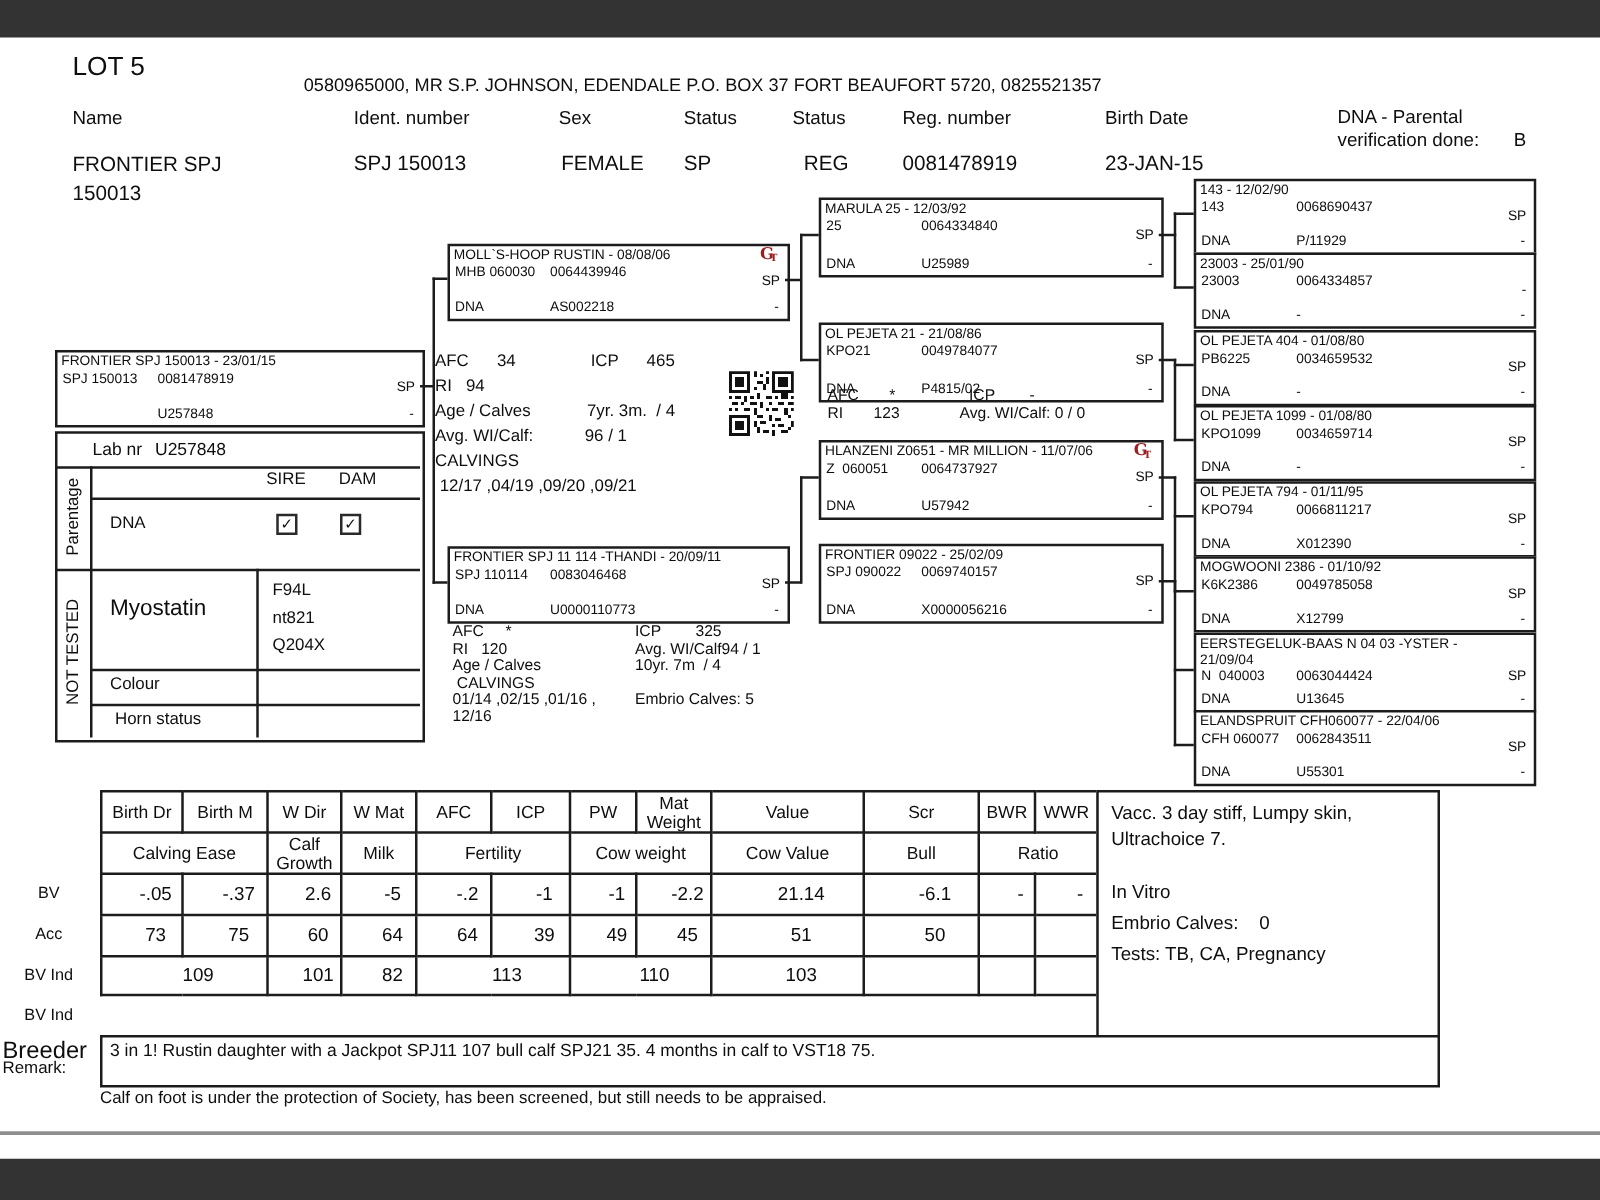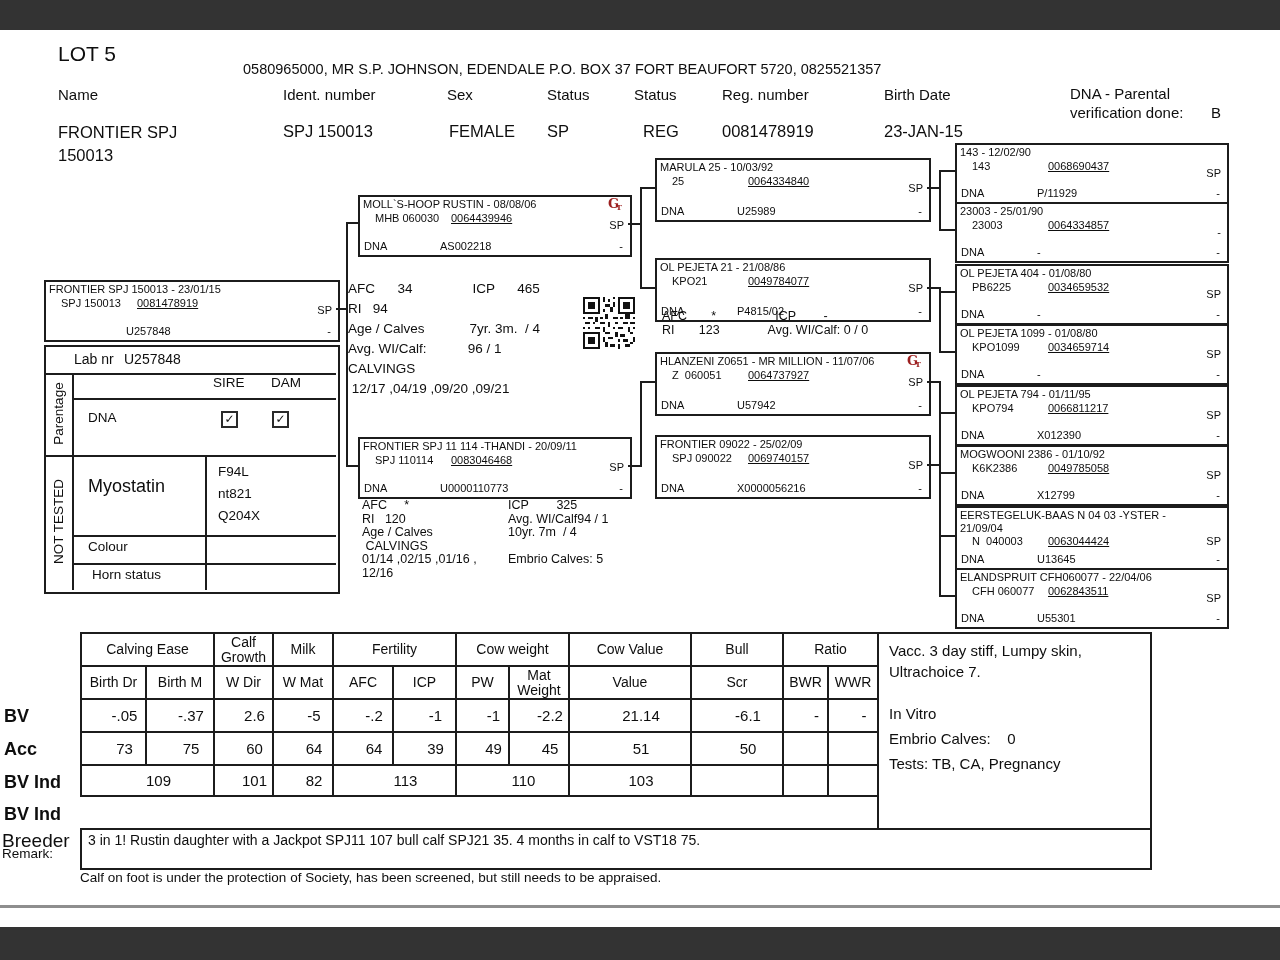--- a/index.html
+++ b/index.html
@@ -3,40 +3,40 @@
 <meta charset="utf-8">
 <style>
   html,body{margin:0;padding:0;background:#fff;}
   #page{position:relative;width:1280px;height:960px;background:#fff;overflow:hidden;
         font-family:"Liberation Sans","DejaVu Sans",sans-serif;color:#0e0e0e;}
   .abs{position:absolute;}
   .bar{position:absolute;left:0;width:1280px;background:#333;}
   .grayline{position:absolute;left:0;width:1280px;height:3px;background:#8e8e8e;}
   .pbox{position:absolute;border:2px solid #1c1c1c;background:#fff;font-size:11px;line-height:13px;}
   .pb-title{padding:1px 3px 0;white-space:pre-line;}
-  .pb-l2{position:absolute;left:15px;top:15px;white-space:pre;text-decoration:underline;}
+  .pb-l2{position:absolute;left:4px;top:15px;white-space:pre;}
   .pb-id{display:inline-block;min-width:76px;}
   .pb-sp{position:absolute;right:6px;top:22px;}
   .pb-dna{position:absolute;left:4px;bottom:2px;white-space:pre;}
   .pb-dna-l{display:inline-block;min-width:76px;}
   .pb-dash{position:absolute;right:7px;bottom:2px;}
   .gt{position:absolute;right:5px;top:1px;color:#9c1f1f;font-family:"DejaVu Serif",serif;
       font-weight:bold;font-size:13px;line-height:12px;}
   .gt .sub{font-size:8px;position:relative;top:2px;left:-3px;}
   .ln{position:absolute;background:#1c1c1c;}
   .stats{position:absolute;white-space:pre;}
   .vlab{position:absolute;transform:rotate(-90deg);font-size:13.5px;white-space:nowrap;width:100px;text-align:center;}
   .lbl{position:absolute;font-size:15px;}
   .val{position:absolute;font-size:16.5px;}
   table.bt{position:absolute;left:80px;top:632px;border-collapse:collapse;table-layout:fixed;}
   table.bt td,table.bt th{border:2px solid #1c1c1c;text-align:center;vertical-align:middle;
       font-weight:normal;padding:0;overflow:hidden;}
   table.bt th{font-size:14px;line-height:15px;}
   table.bt td{font-size:15px;padding-left:22px;}
-  .rowlab{position:absolute;width:70px;text-align:left;font-size:18px;font-weight:bold;}
+  .rowlab{position:absolute;width:70px;text-align:center;font-size:13px;}
   .nbox{position:absolute;border:2px solid #1c1c1c;background:#fff;}
   .cb{position:absolute;width:13px;height:13px;border:2px solid #2a2a2a;font-size:12px;
       line-height:13px;text-align:center;}
   .qr{position:absolute;}
 </style>
 </head>
 <body>
 
 <div id="page">
 
@@ -147,21 +147,21 @@
  CALVINGS
 01/14 ,02/15 ,01/16 ,
 12/16</div>
   <div class="stats" style="left:508px;top:499px;font-size:12.5px;line-height:13.5px">ICP        325
 Avg. WI/Calf94 / 1
 10yr. 7m  / 4
 
 Embrio Calves: 5</div>
 
   <div class="pbox" style="left:655px;top:158px;width:272px;height:60px">
-    <div class="pb-title">MARULA 25 - 10/03/92</div>
+    <div class="pb-title">MARULA 25 - 12/03/92</div>
     <div class="pb-l2"><span class="pb-id">25</span><span>0064334840</span></div>
     <div class="pb-sp">SP</div>
     <div class="pb-dna"><span class="pb-dna-l">DNA</span><span>U25989</span></div>
     <div class="pb-dash">-</div>
   </div>
   <div class="pbox" style="left:655px;top:258px;width:272px;height:60px">
     <div class="pb-title">OL PEJETA 21 - 21/08/86</div>
     <div class="pb-l2"><span class="pb-id">KPO21</span><span>0049784077</span></div>
     <div class="pb-sp">SP</div>
     <div class="pb-dna"><span class="pb-dna-l">DNA</span><span>P4815/02</span></div>
@@ -286,42 +286,42 @@
         <col style="width:63px">
         <col style="width:53px">
         <col style="width:60px">
       <col style="width:122px">
         <col style="width:92px">
         <col style="width:45px">
         <col style="width:50px">
     </colgroup>
     <tbody>
         <tr style="height:33px">
-      <th colspan="2">Calving Ease</th>
-      <th>Calf Growth</th>
-      <th>Milk</th>
-      <th colspan="2">Fertility</th>
-      <th colspan="2">Cow weight</th>
-      <th>Cow Value</th>
-      <th>Bull</th>
-      <th colspan="2">Ratio</th>
-    </tr>
-    <tr style="height:33px">
       <th>Birth Dr</th>
       <th>Birth M</th>
       <th>W Dir</th>
       <th>W Mat</th>
       <th>AFC</th>
       <th>ICP</th>
       <th>PW</th>
       <th>Mat Weight</th>
       <th>Value</th>
       <th>Scr</th>
       <th>BWR</th>
       <th>WWR</th>
+    </tr>
+    <tr style="height:33px">
+      <th colspan="2">Calving Ease</th>
+      <th>Calf Growth</th>
+      <th>Milk</th>
+      <th colspan="2">Fertility</th>
+      <th colspan="2">Cow weight</th>
+      <th>Cow Value</th>
+      <th>Bull</th>
+      <th colspan="2">Ratio</th>
     </tr>
     <tr style="height:33px">
       <td>-.05</td>
       <td>-.37</td>
       <td>2.6</td>
       <td>-5</td>
       <td>-.2</td>
       <td>-1</td>
       <td>-1</td>
       <td>-2.2</td>

